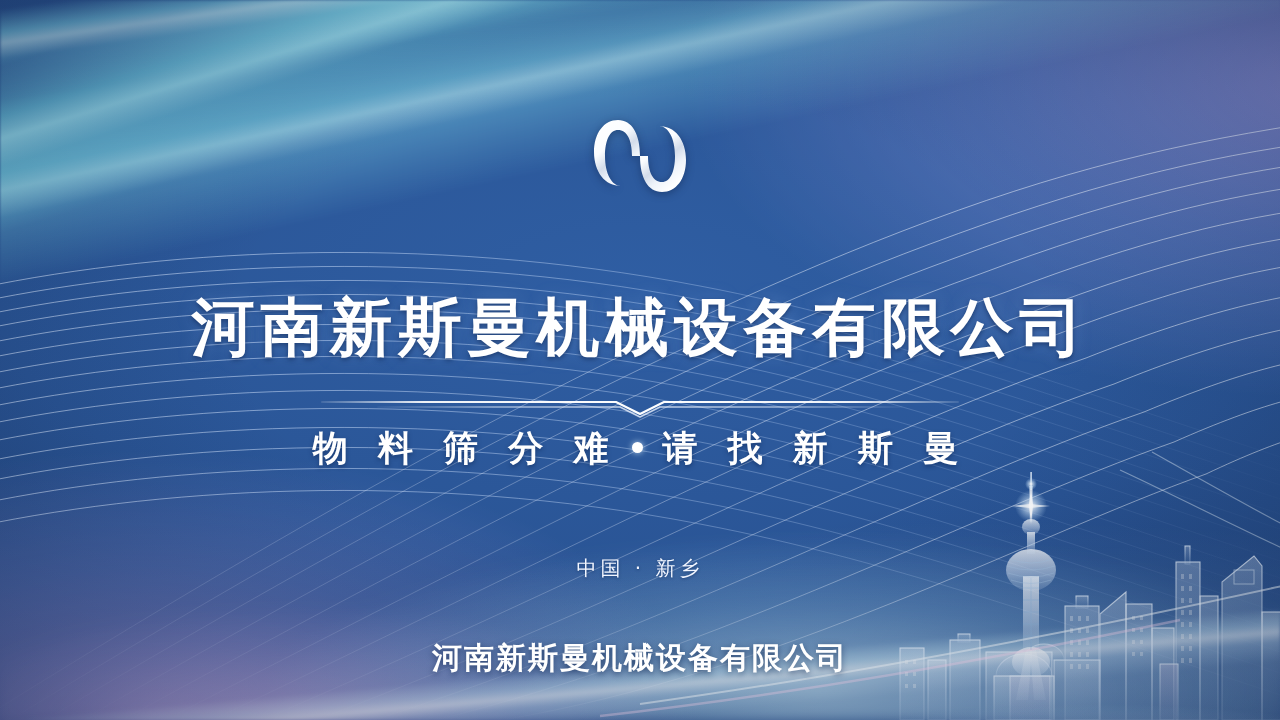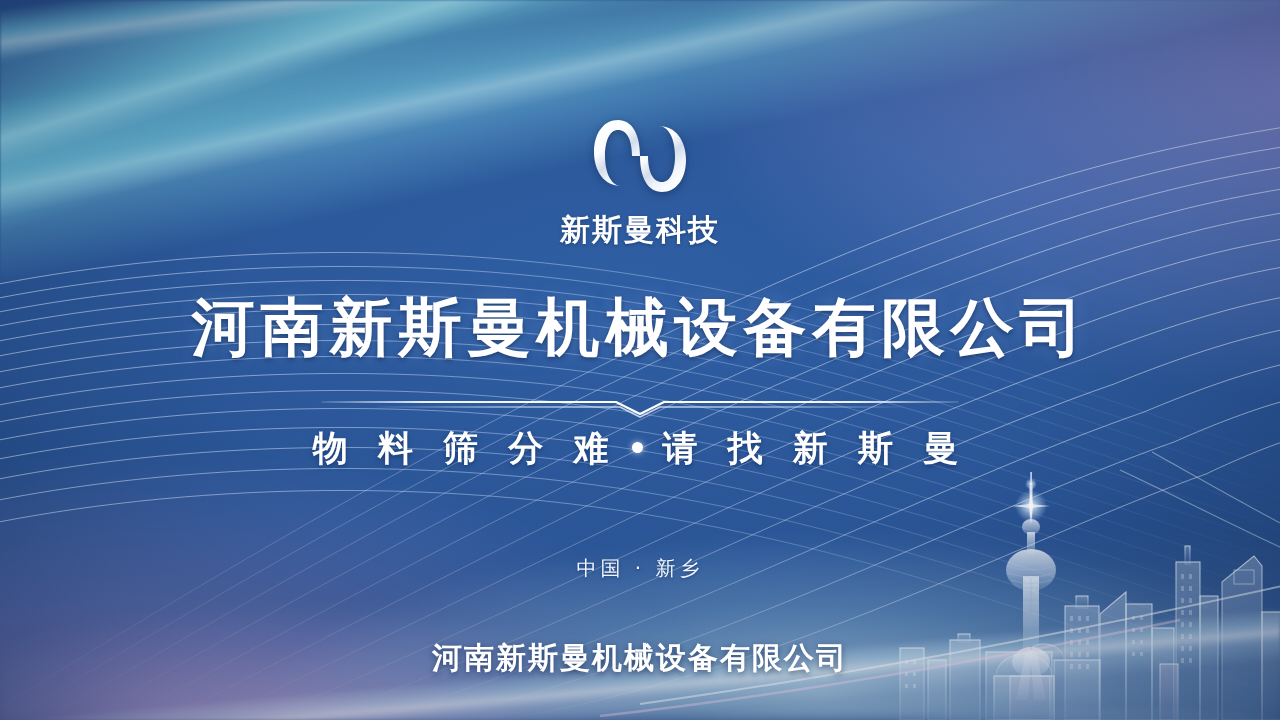--- a/index.html
+++ b/index.html
@@ -476,21 +476,20 @@
                  C 39,22 44,32 44,48 Z" fill="url(#logoGrad)"></path>
 
         <path d="M52,48
                  C 52,70 60,84 74,84
                  C 88,84 98,71 98,52
                  C 98,32 87,18 71,18
                  C 80,18 87,30 87,48
                  C 87,64 82,74 74,74
                  C 65,74 60,64 60,48 Z" fill="url(#logoGrad)"></path>
       </svg>
-      <div id="logo-wordmark">新斯曼科技</div>
     </div>
 
     <div id="main-title">河南新斯曼机械设备有限公司</div>
 
     <div id="divider">
       <svg width="640" height="22" viewBox="0 0 640 22">
         <defs>
           <linearGradient id="divGradTop" x1="0" y1="0" x2="1" y2="0">
             <stop offset="0%" stop-color="#ffffff" stop-opacity="0.12"></stop>
             <stop offset="16%" stop-color="#ffffff" stop-opacity="0.92"></stop>

